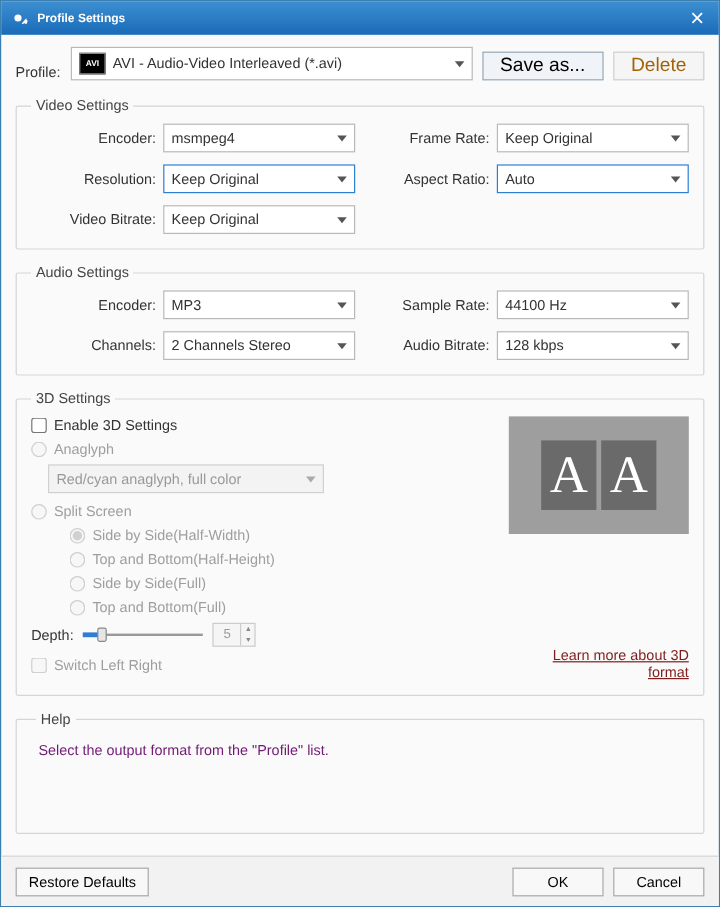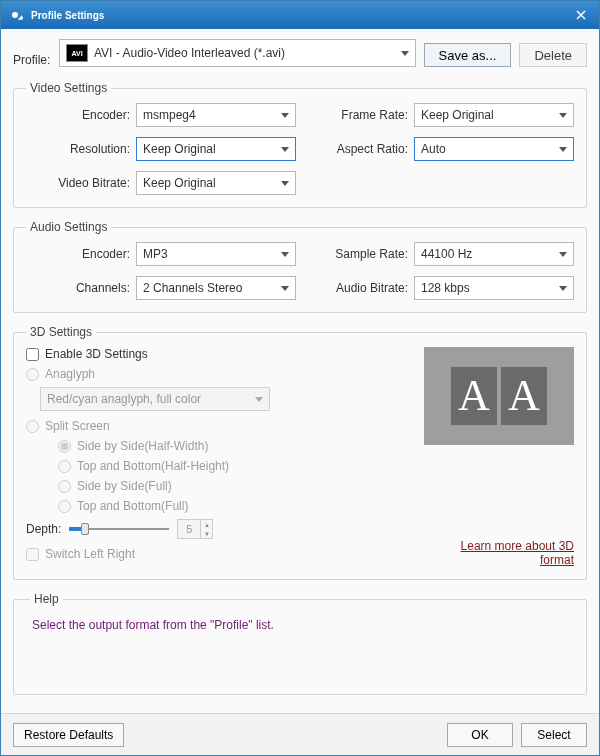--- a/index.html
+++ b/index.html
@@ -12,22 +12,22 @@
 .titlebar .close svg { width: 10px; height: 10px; }
 
 .body { flex: 1; padding: 10px 12px 6px 12px; display: flex; flex-direction: column; font-size: 12px; color: #333; }
 
 .profile-row { display: flex; align-items: flex-end; gap: 8px; margin-bottom: 14px; }
 .profile-row .label { width: 38px; }
 .profile-select { flex: 1; height: 28px; border: 1px solid #b8b8b8; background: #fff; display: flex; align-items: center; padding: 0 6px; cursor: pointer; position: relative; }
 .profile-select .avi-icon { width: 22px; height: 18px; background: #000; color: #fff; font-size: 7px; font-weight: bold; display: flex; align-items: center; justify-content: center; margin-right: 6px; border: 1px solid #888; }
 .profile-select .txt { flex: 1; }
 .profile-select .caret { width: 0; height: 0; border-left: 4px solid transparent; border-right: 4px solid transparent; border-top: 5px solid #555; }
-.btn { height: 24px; padding: 0 14px; border: 1px solid #9aa8b5; background: #f0f4f8; font-size: 13px; cursor: pointer; display: flex; align-items: center; }
-.btn.disabled { color: #404040; border-color: #cfcfcf; background: #f5f5f5; cursor: default; }
+.btn { height: 24px; padding: 0 14px; border: 1px solid #9aa8b5; background: #f0f4f8; font-size: 16px; cursor: pointer; display: flex; align-items: center; }
+.btn.disabled { color: #a16207; border-color: #cfcfcf; background: #f5f5f5; cursor: default; }
 
 fieldset { border: 1px solid #d5d5d5; border-radius: 2px; margin-bottom: 12px; padding: 8px 12px 12px 12px; }
 legend { font-size: 12px; color: #444; padding: 0 4px; }
 
 .grid2 { display: grid; grid-template-columns: 110px 160px 1fr 90px 160px; row-gap: 10px; align-items: center; }
 .grid2 .rlab { text-align: right; padding-right: 6px; color: #333; }
 .grid2 .spacer {}
 
 .combo { height: 24px; border: 1px solid #b8b8b8; background: #fff; display: flex; align-items: center; padding: 0 6px; cursor: pointer; font-size: 12px; color: #333; }
 .combo .txt { flex: 1; }
@@ -59,21 +59,21 @@
 .spin .val { flex: 1; text-align: center; color: #999; font-size: 11px; }
 .spin .arrows { width: 12px; display: flex; flex-direction: column; }
 .spin .arrows div { height: 9px; display: flex; align-items: center; justify-content: center; font-size: 6px; color: #888; border-left: 1px solid #ccc; }
 
 .link { color: #7f1d1d; text-decoration: underline; cursor: pointer; font-size: 12px; margin-top: auto; align-self: flex-end; text-align: right; }
 
 .help-text { color: #701a75; padding: 4px 2px 30px 2px; }
 
 .footer { height: 42px; border-top: 1px solid #d5d5d5; background: #f2f2f2; display: flex; align-items: center; padding: 0 12px; gap: 8px; }
 .footer .spacer { flex: 1; }
-.footer .fbtn { height: 24px; width: 66px; border: 1px solid #a8a8a8; background: #f8f8f8; font-size: 12px; cursor: pointer; }
+.footer .fbtn { height: 24px; width: 76px; border: 1px solid #a8a8a8; background: #f8f8f8; font-size: 12px; cursor: pointer; }
 .footer .fbtn.restore { width: auto; padding: 0 10px; }
 </style>
 </head>
 <body>
 
 <div class="window">
 
   <div class="titlebar">
     <span class="gear">
       <svg viewBox="0 0 16 16">
@@ -243,16 +243,16 @@
       <legend>Help</legend>
       <div class="help-text">Select the output format from the "Profile" list.</div>
     </fieldset>
 
   </div>
 
   <div class="footer">
     <button class="fbtn restore">Restore Defaults</button>
     <span class="spacer"></span>
     <button class="fbtn">OK</button>
-    <button class="fbtn">Select</button>
+    <button class="fbtn">Cancel</button>
   </div>
 
 </div>
 
 </body></html>

